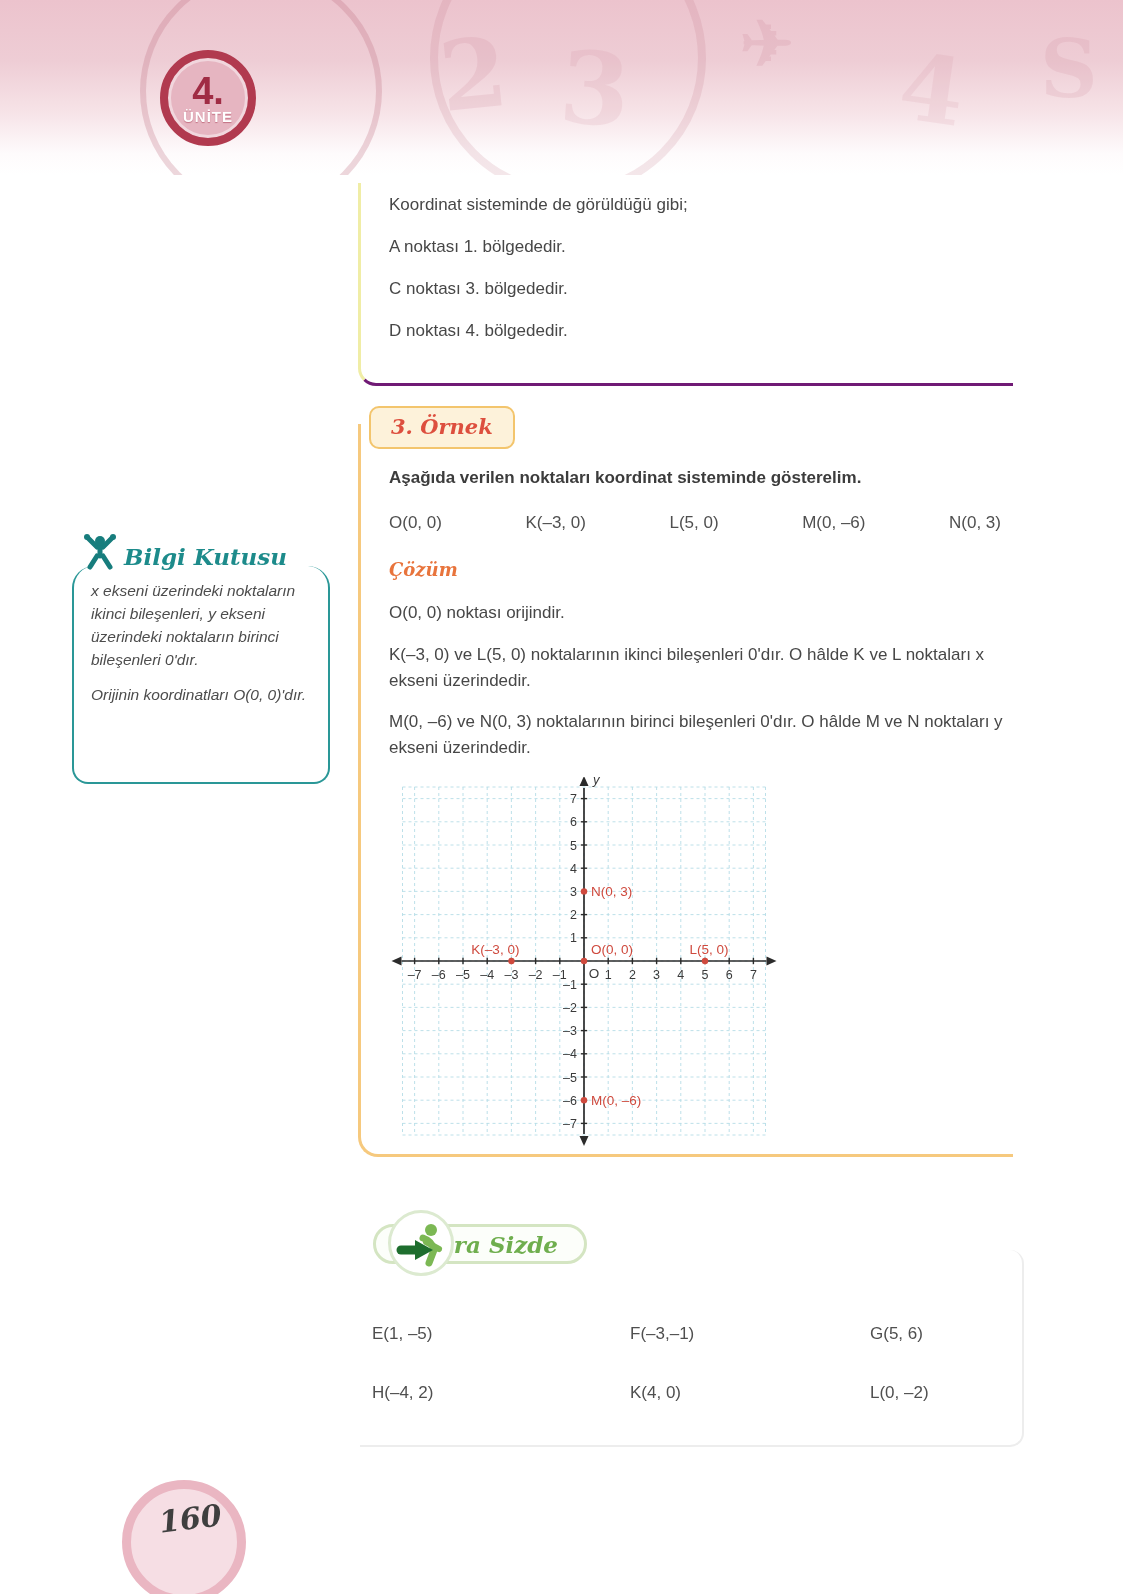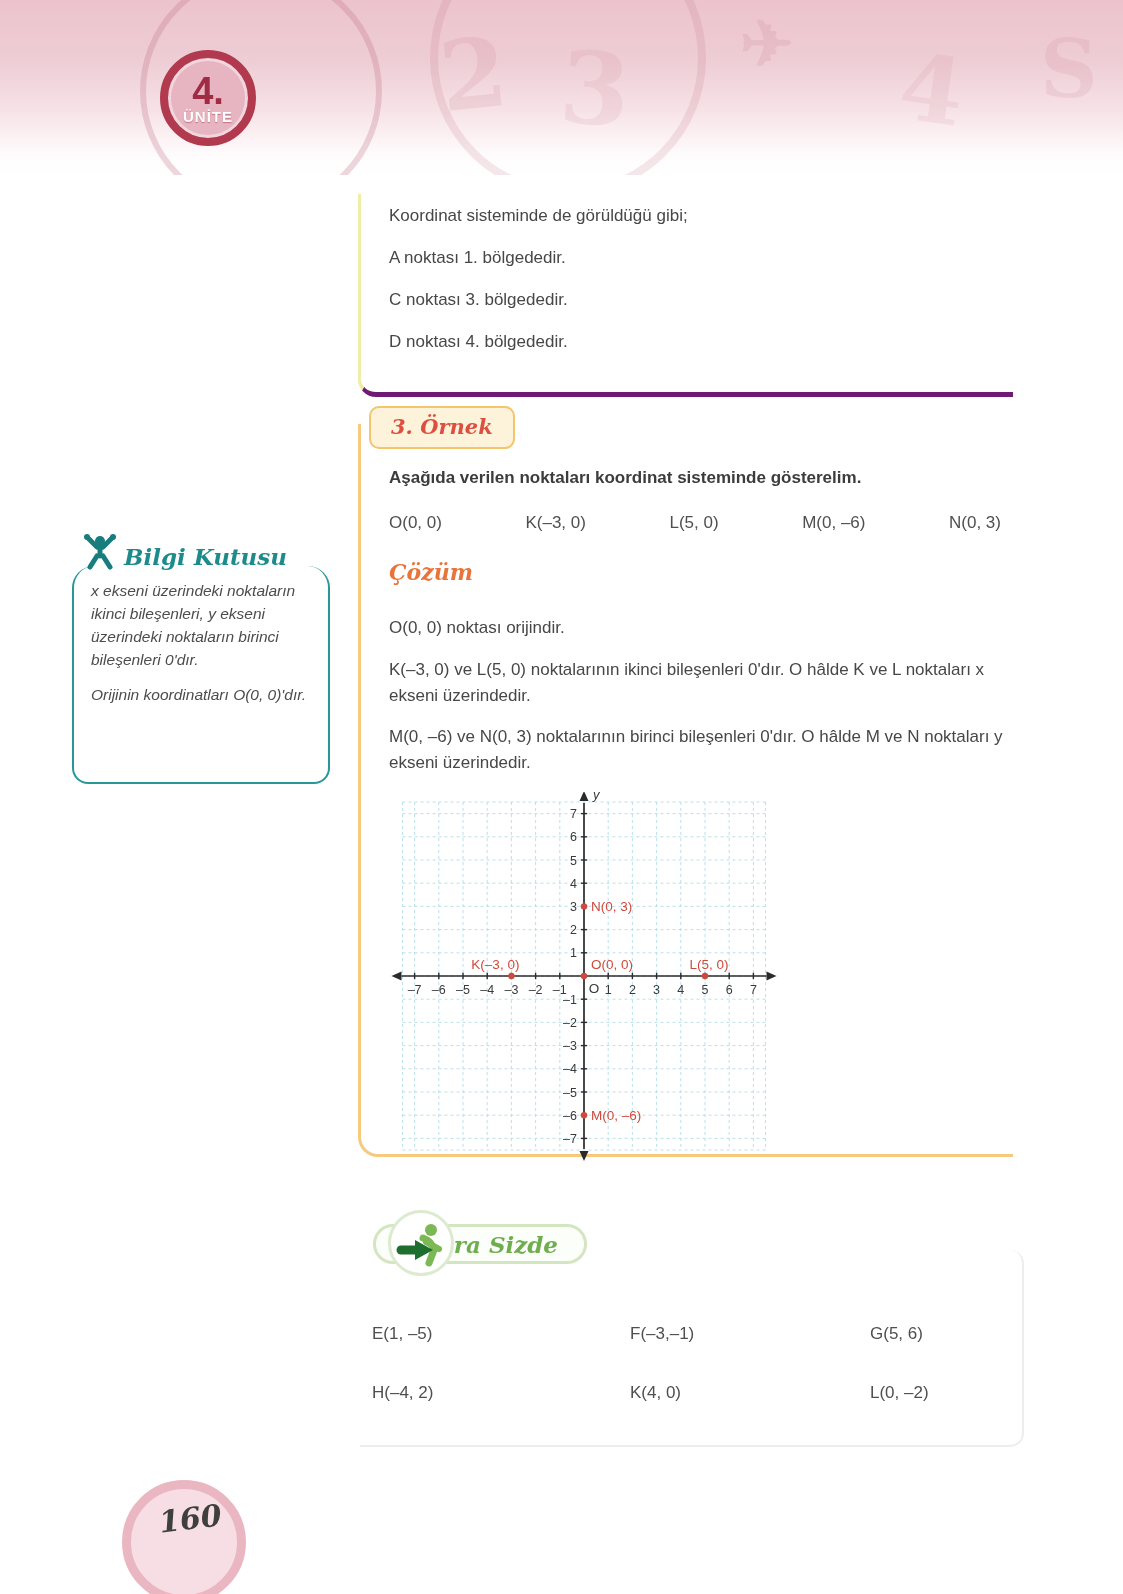--- a/index.html
+++ b/index.html
@@ -22,41 +22,41 @@
 
   .unit-badge{position:absolute;left:160px;top:50px;width:96px;height:96px;border-radius:50%;
               background:#e6b5c1;border:8px solid #b13a4f;box-sizing:border-box;
               display:flex;flex-direction:column;align-items:center;justify-content:center;
               box-shadow:0 0 0 3px rgba(255,255,255,.45) inset;}
   .unit-badge .num{font-size:38px;font-weight:bold;color:#a02c44;line-height:1;}
   .unit-badge .lbl{font-size:15px;font-weight:bold;color:#ffffff;letter-spacing:1px;margin-top:-2px;
                    text-shadow:0 1px 1px rgba(160,44,68,.5);}
 
   
-  .intro-box{position:absolute;left:358px;top:194px;width:655px;height:203px;box-sizing:border-box;
-             border-left:3px solid #f0eda6;border-bottom:5px solid #701a75;
+  .intro-box{position:absolute;left:358px;top:183px;width:655px;height:203px;box-sizing:border-box;
+             border-left:3px solid #f0eda6;border-bottom:3px solid #701a75;
              border-bottom-left-radius:18px;padding:12px 0 0 28px;}
   .intro-box p{margin:0 0 22px 0;font-size:17px;color:#474747;}
 
   
   .example-box{position:absolute;left:358px;top:424px;width:655px;height:733px;box-sizing:border-box;
                border-left:3px solid #f6c97e;border-bottom:3px solid #f6c97e;
                border-bottom-left-radius:20px;}
   .example-badge{position:absolute;left:8px;top:-18px;background:#fdf2da;border:2px solid #f3c56d;
                  border-radius:10px;padding:6px 20px 8px 20px;
                  font-family:"DejaVu Serif",serif;font-style:italic;font-weight:bold;
                  font-size:21px;color:#dd4f3e;}
   .example-content{padding:44px 0 0 28px;}
   .prompt{font-size:17px;font-weight:bold;color:#3c3c3c;margin:0;}
   .points-row{display:flex;justify-content:space-between;width:612px;margin-top:25px;
               font-size:17px;color:#4f4f4f;}
   .cozum{margin-top:26px;font-family:"DejaVu Serif",serif;font-style:italic;font-weight:bold;
-         font-size:22px;color:#e8743c;}
+         font-size:18px;color:#e8743c;}
   .sol-p{margin:16px 0 0 0;font-size:17px;color:#474747;width:632px;line-height:1.52;}
-  .sol-p.first{margin-top:30px;}
+  .sol-p.first{margin-top:20px;}
   .chart-host{margin-top:16px;margin-left:2px;}
 
   
   .info-box{position:absolute;left:72px;top:566px;width:258px;height:218px;box-sizing:border-box;
             border:2px solid #2a9797;border-top:none;border-radius:22px 22px 16px 16px;
             padding:14px 14px 0 17px;}
   .info-title{position:absolute;left:6px;top:-34px;display:flex;align-items:center;gap:4px;}
   .info-title .t{font-family:"DejaVu Serif",serif;font-style:italic;font-weight:bold;
                  font-size:23px;color:#1d8b8b;margin-top:9px;}
   .info-box p{margin:0 0 12px 0;font-style:italic;font-size:15.5px;line-height:1.48;color:#4c4c4c;

